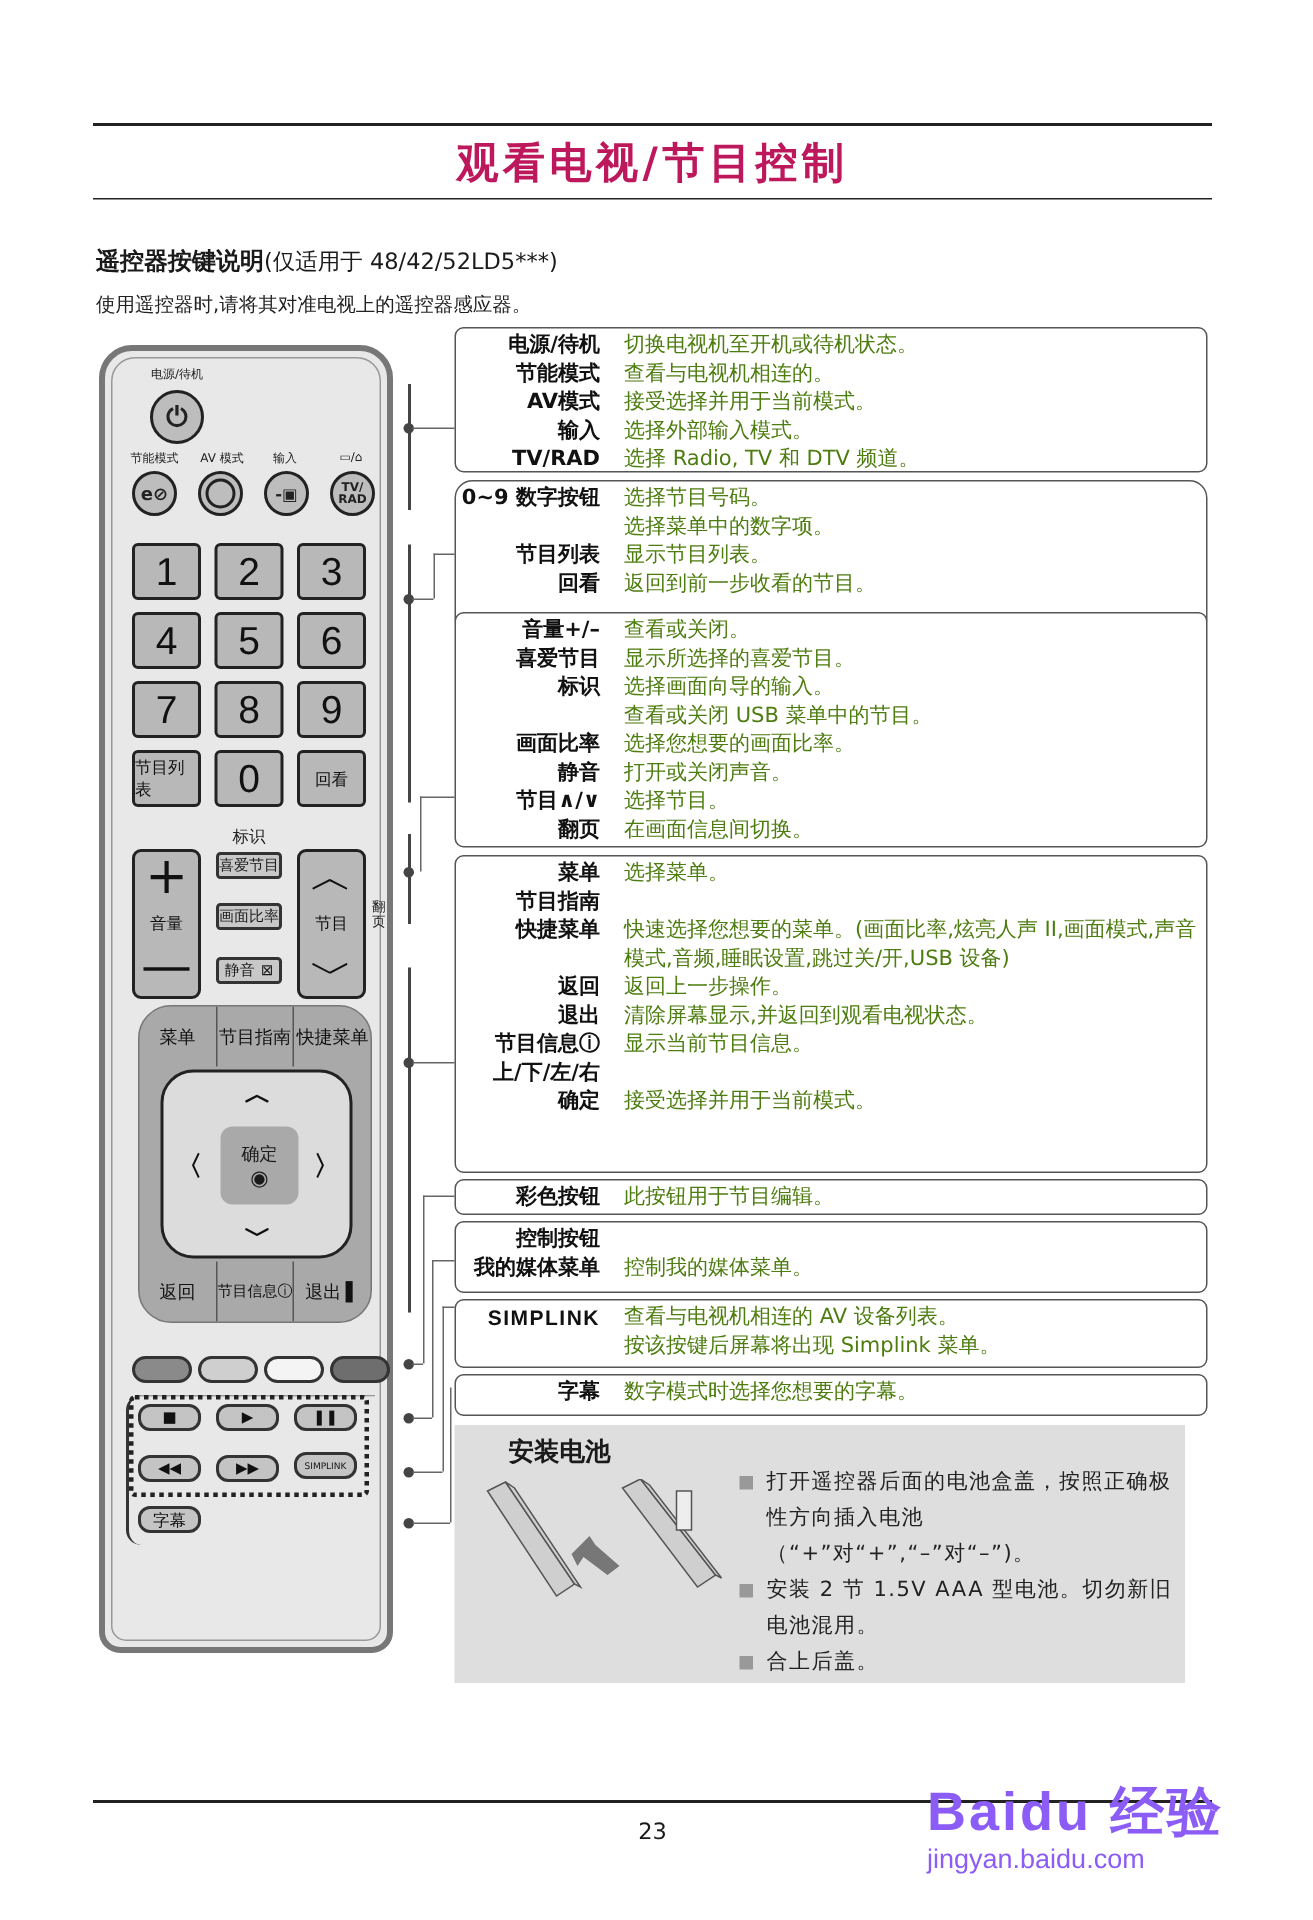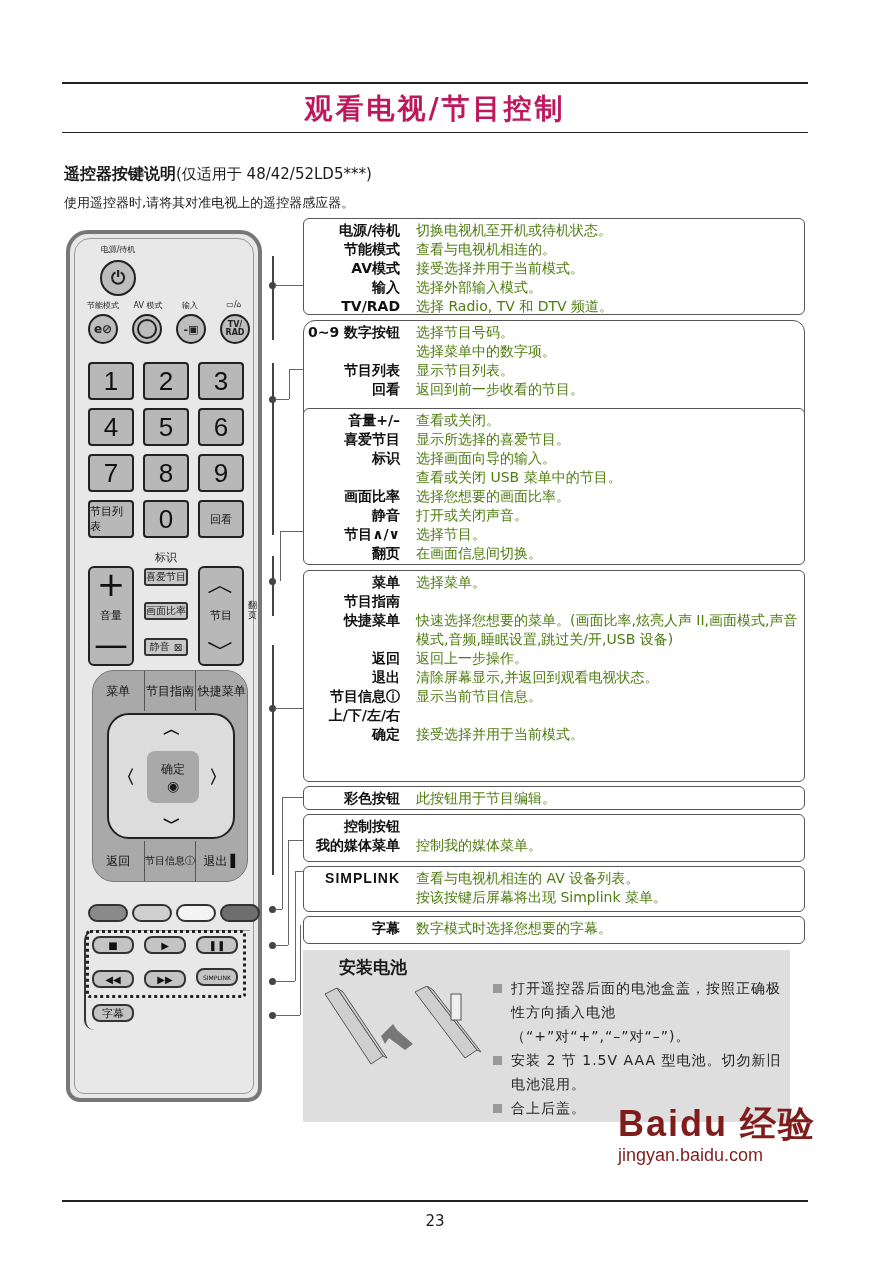--- a/index.html
+++ b/index.html
@@ -48,21 +48,21 @@
   .row .v { flex: 1; color: #4d7c0f; padding-right: 6px; }
   .simplink-logo { font-family: "Liberation Sans", sans-serif; font-weight: bold; letter-spacing: 1px; color: #333; font-size: 14px; }
 
   .battery { position: absolute; left: 303px; top: 950px; width: 487px; height: 172px; background: #dedede; }
   .battery-title { position: absolute; left: 36px; top: 6px; font-size: 17px; font-weight: bold; }
   .battery-list { position: absolute; left: 190px; top: 26px; width: 290px; font-size: 14px; line-height: 24px; letter-spacing: 1px; color: #222; }
   .battery-list .item { position: relative; padding-left: 18px; }
   .battery-list .item::before { content: ""; position: absolute; left: 0; top: 8px; width: 9px; height: 9px; background: #999; }
 
   .page-num { position: absolute; left: 62px; width: 746px; top: 1212px; text-align: center; font-size: 15px; }
-  .watermark { position: absolute; left: 618px; top: 1100px; color: #7f1d1d; font-family: "Liberation Sans", sans-serif; }
+  .watermark { position: absolute; left: 618px; top: 1184px; color: #8b5cf6; font-family: "Liberation Sans", sans-serif; }
   .watermark .wm1 { font-size: 36px; font-weight: bold; letter-spacing: 2px; }
   .watermark .wm2 { font-size: 18px; margin-top: -4px; }
 </style>
 </head>
 <body>
 
 <div class="rule" style="top:82px;"></div>
 <div class="title">观看电视/节目控制</div>
 <div class="rule" style="top:132px;height:1px;"></div>
 <div class="subtitle">

